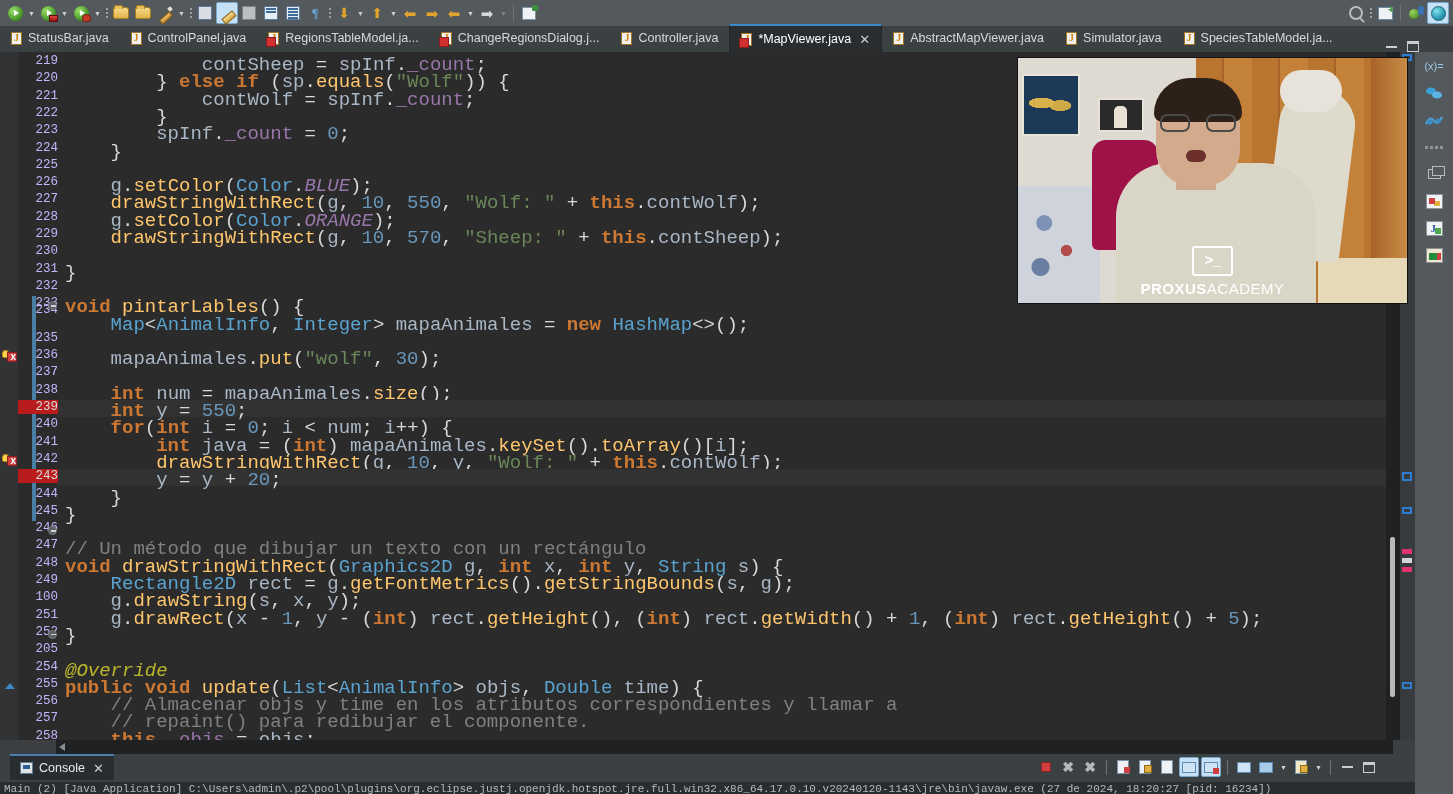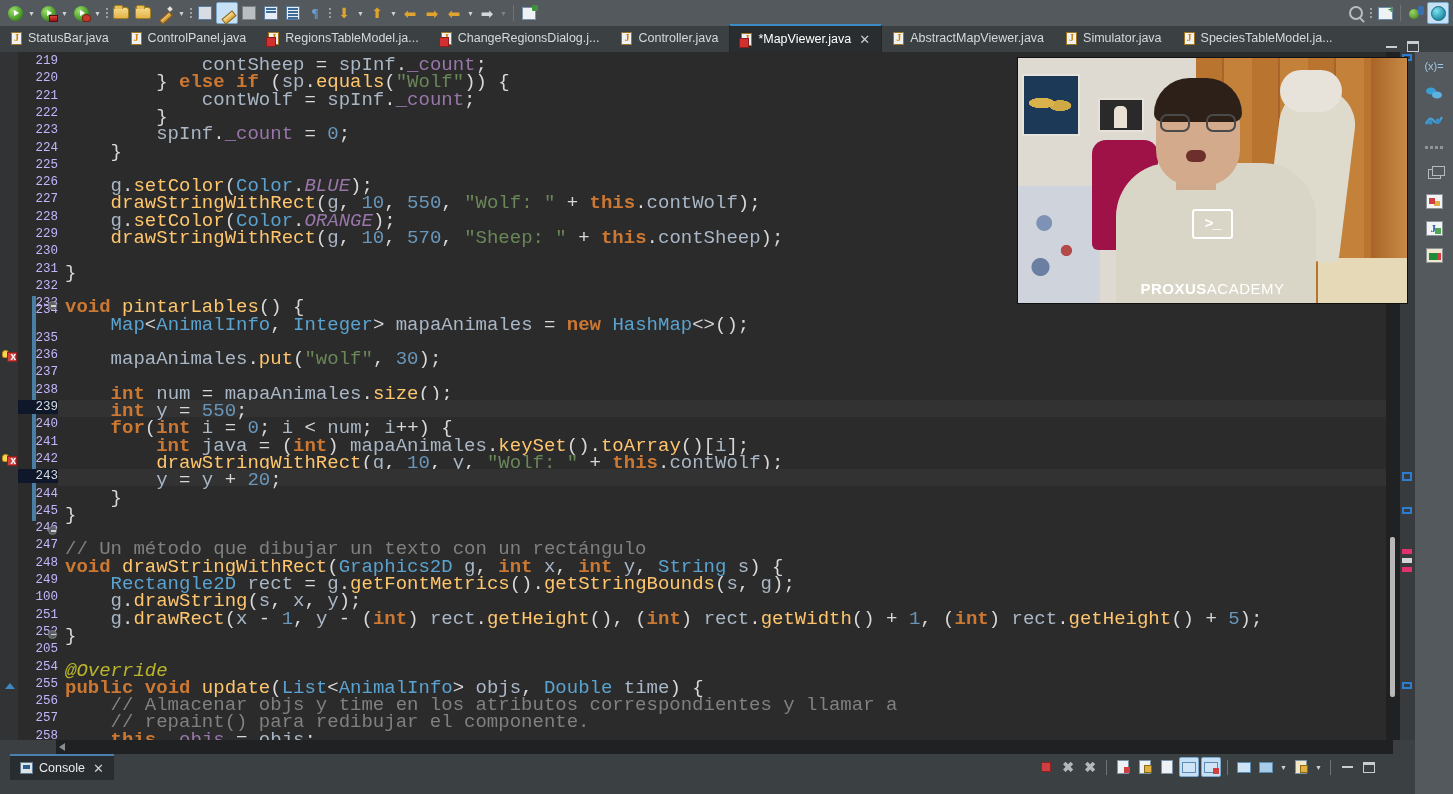--- a/index.html
+++ b/index.html
@@ -117,21 +117,21 @@
   .marker-col {
     position: absolute; top: 0; left: 0; width: 18px; height: 688px; background: #313335;
   }
   .change-bar {
     position: absolute; left: 32px; width: 4px; background: #4a7fa5;
   }
   .lnum {
     position: absolute; left: 18px; width: 40px; text-align: right;
     font-family: "Liberation Mono", monospace; font-size: 12.5px; color: #c4b5fd;
   }
-  .lnum.hl { background: #0f172a; color: #d8dbdd; }
+  .lnum.hl { background: #b91c1c; color: #d8dbdd; }
   .code {
     position: absolute; left: 65px; white-space: pre;
     font-family: Liberation Mono, monospace; font-size: 19px; color: #d8d8d8;
   }
   .row-hl { position: absolute; left: 58px; width: 1335px; height: 17.3px; background: #323232; }
 
   
   .kw  { color: #cc7832; font-weight: bold; }
   .typ { color: #5aa3d0; }
   .str { color: #6a8759; }
@@ -250,21 +250,21 @@
   .cam .glasses i:first-child { left:0; } .cam .glasses i:last-child { right:0; }
   .cam .mouth { position:absolute; left:168px; top:92px; width:20px; height:12px;
     background:#6d2f2b; border-radius:9px; }
   .watermark {
     position:absolute; left:0; right:0; bottom:6px; display:flex;
     flex-direction:column; align-items:center; gap:4px;
   }
   .wm-box { width:41px; height:30px; border:2.5px solid #fff; border-radius:3px;
     display:flex; align-items:center; justify-content:center;
     font:bold 15px "Liberation Mono",monospace; color:#fff; letter-spacing:-1px; }
-  .wm-text { font:600 15px "Liberation Sans",sans-serif; color:#fff; letter-spacing:0.5px;margin-top:37px; }
+  .wm-text { font:600 15px "Liberation Sans",sans-serif; color:#fff; letter-spacing:0.5px; }
   .wm-text .thin { font-weight:300; }
 
   
   .console {
     position: absolute; top: 754px; left: 0; width: 1415px; height: 24px; background: #3b4043;
   }
   .console-tabbar { position:absolute; top:0; left:0; width:1415px; height:26px; }
   .console-tab {
     position:absolute; left:10px; top:0; height:26px; display:flex; align-items:center; gap:6px;
     padding:0 10px; background:#2a2d2f; border-top:2px solid #4b7faf;
@@ -693,15 +693,16 @@
         <div class="tarrow">▼</div>
         <div class="csep"></div>
         <div class="cbtn">
             <span class="minbox"></span>
           </div>
         <div class="cbtn">
             <span class="maxbox"></span>
           </div>
       </div>
     </div>
+    <div class="console-out">Main (2) [Java Application] C:\Users\admin\.p2\pool\plugins\org.eclipse.justj.openjdk.hotspot.jre.full.win32.x86_64.17.0.10.v20240120-1143\jre\bin\javaw.exe (27 de 2024, 18:20:27 [pid: 16234])</div>
   </div>
 
 </div>
 
 </body></html>

